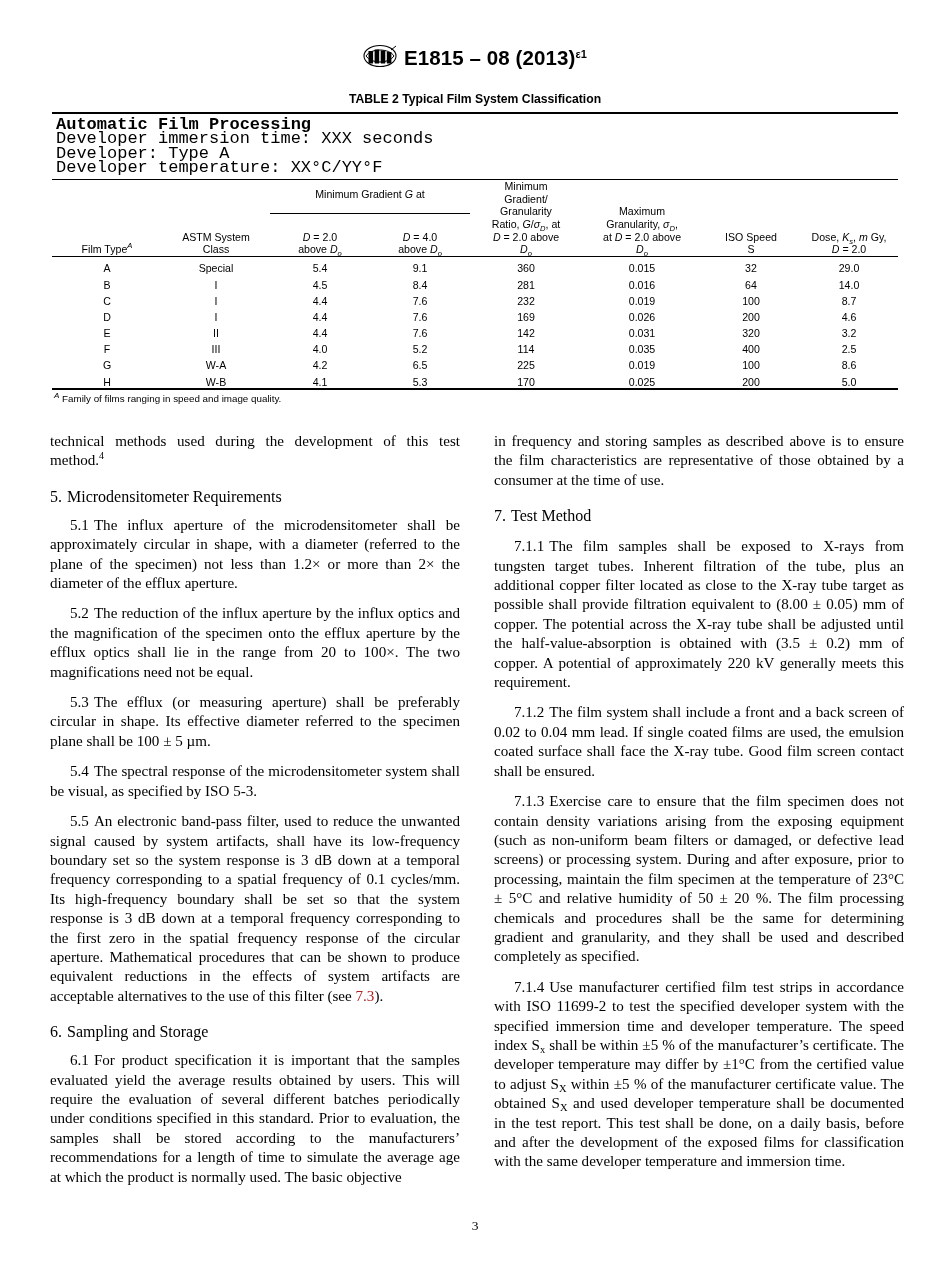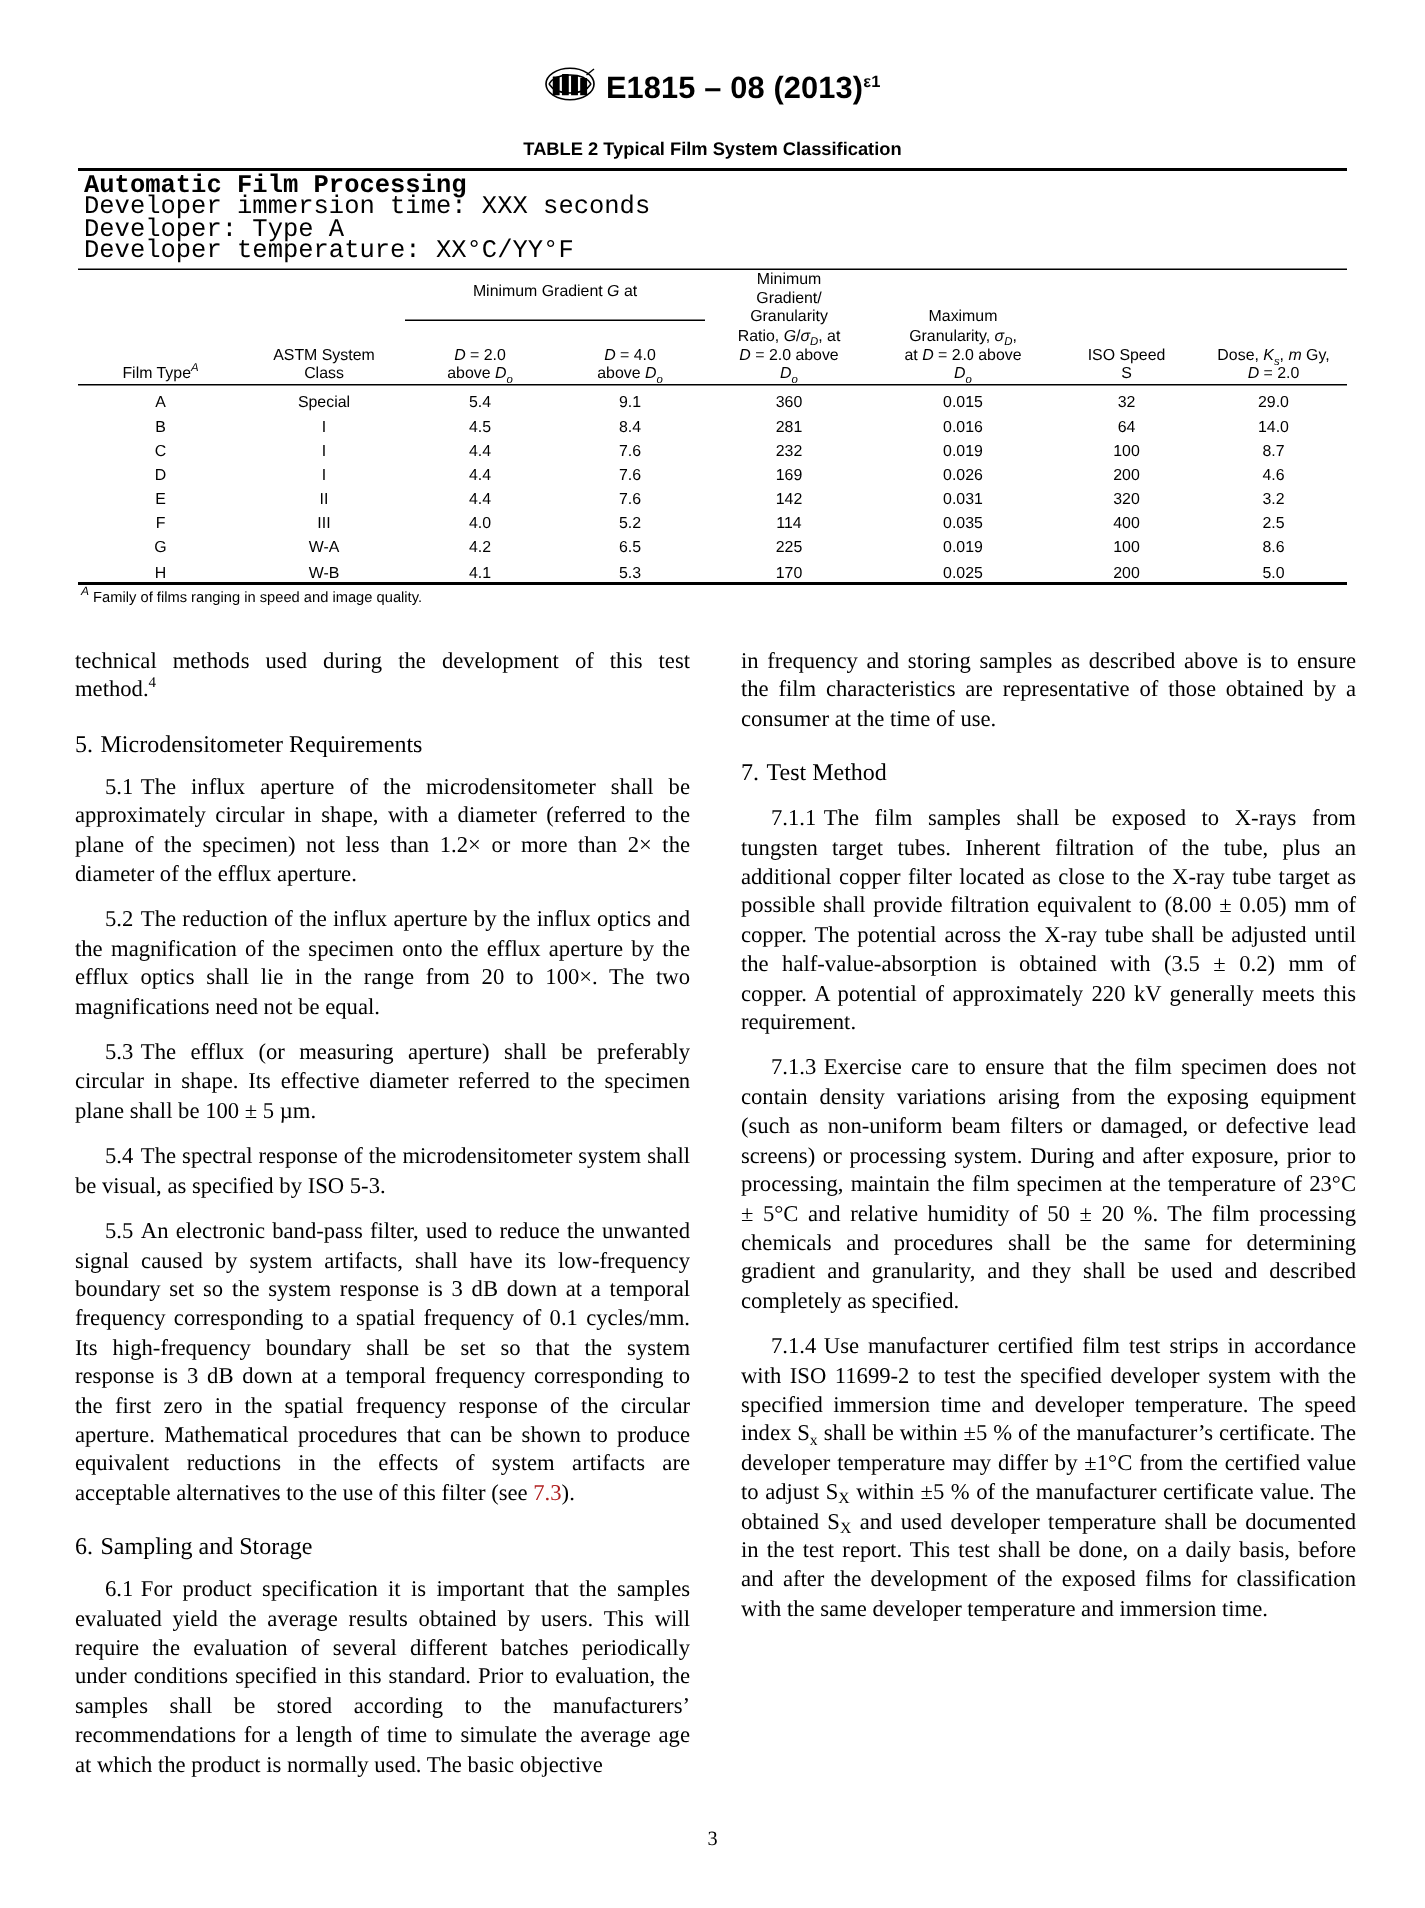--- a/index.html
+++ b/index.html
@@ -439,20 +439,21 @@
 
       <p class="para flush">in frequency and storing samples as described above is to ensure the film characteristics are representative of those obtained by a consumer at the time of use.</p>
 
       <h3 class="sec">
         <span class="secnum">7.</span><span>Test Method</span>
       </h3>
 
 
       <p class="para spaced"><span class="secnum">7.1.1</span><span>The film samples shall be exposed to X-rays from tungsten target tubes. Inherent filtration of the tube, plus an additional copper filter located as close to the X-ray tube target as possible shall provide filtration equivalent to (8.00 ± 0.05) mm of copper. The potential across the X-ray tube shall be adjusted until the half-value-absorption is obtained with (3.5 ± 0.2) mm of copper. A potential of approximately 220 kV generally meets this requirement.</span></p>
 
+      <p class="para spaced"><span class="secnum">7.1.2</span><span>The film system shall include a front and a back screen of 0.02 to 0.04 mm lead. If single coated films are used, the emulsion coated surface shall face the X-ray tube. Good film screen contact shall be ensured.</span></p>
 
       <p class="para spaced"><span class="secnum">7.1.3</span><span>Exercise care to ensure that the film specimen does not contain density variations arising from the exposing equipment (such as non-uniform beam filters or damaged, or defective lead screens) or processing system. During and after exposure, prior to processing, maintain the film specimen at the temperature of 23°C ± 5°C and relative humidity of 50 ± 20 %. The film processing chemicals and procedures shall be the same for determining gradient and granularity, and they shall be used and described completely as specified.</span></p>
 
       <p class="para spaced"><span class="secnum">7.1.4</span><span>Use manufacturer certified film test strips in accordance with ISO 11699-2 to test the specified developer system with the specified immersion time and developer temperature. The speed index S</span><sub class="sfx">x</sub><span> shall be within ±5 % of the manufacturer’s certificate. The developer temperature may differ by ±1°C from the certified value to adjust S</span><sub class="sfx">X</sub><span> within ±5 % of the manufacturer certificate value. The obtained S</span><sub class="sfx">X</sub><span> and used developer temperature shall be documented in the test report. This test shall be done, on a daily basis, before and after the development of the exposed films for classification with the same developer temperature and immersion time.</span></p>
     </div>
   </div>
 
 
   <div class="pagenum">3</div>
 

